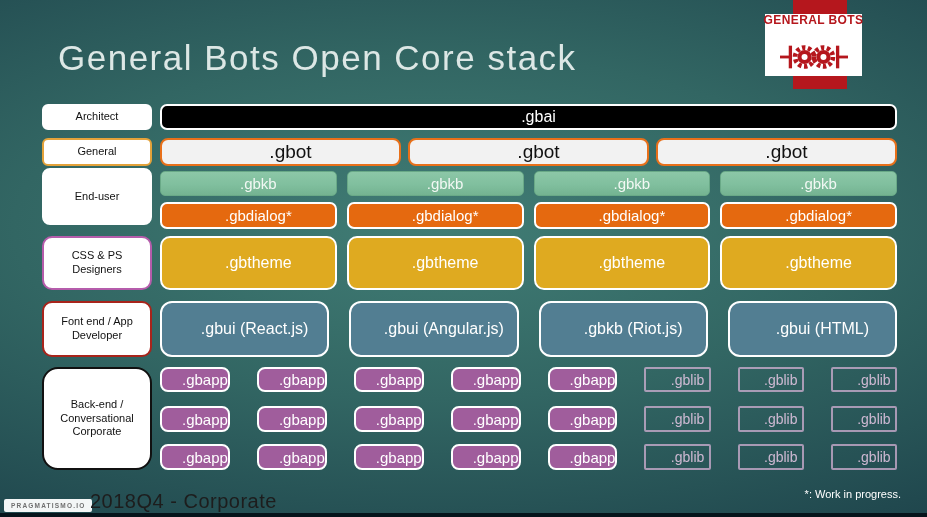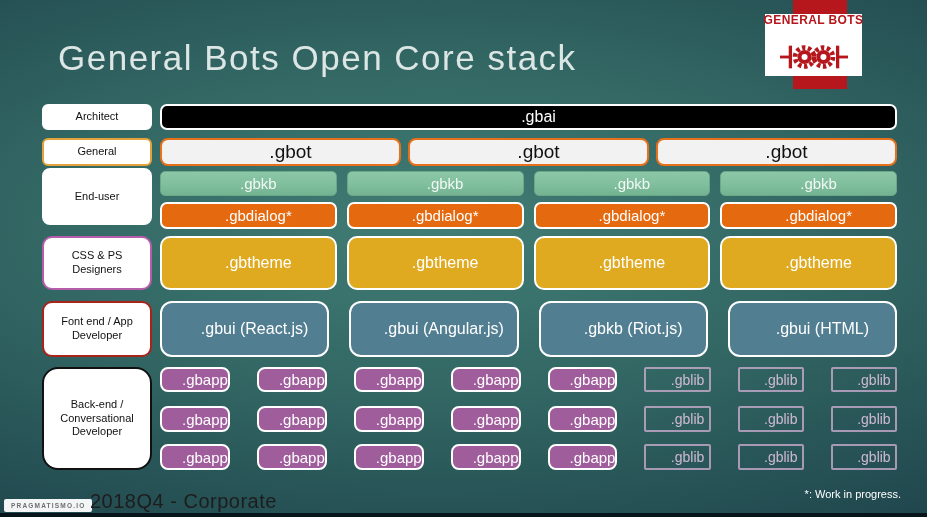--- a/index.html
+++ b/index.html
@@ -95,21 +95,21 @@
       </g>
     </svg>
   </span>
 </div>
 
 <div class="rlabel lab-architect">Architect</div>
 <div class="rlabel lab-product">General</div>
 <div class="rlabel lab-enduser">End-user</div>
 <div class="rlabel lab-designers">CSS &amp; PS Designers</div>
 <div class="rlabel lab-frontend">Font end / App Developer</div>
-<div class="rlabel lab-backend">Back-end / Conversational Developer</div>
+<div class="rlabel lab-backend">Back-end / Conversational Corporate</div>
 
 <div class="row row-gbai">
   <div class="box gbai">.gbai</div>
 </div>
 
 <div class="row row-gbot">
   <div class="box gbot">.gbot</div>
   <div class="box gbot">.gbot</div>
   <div class="box gbot">.gbot</div>
 </div>

